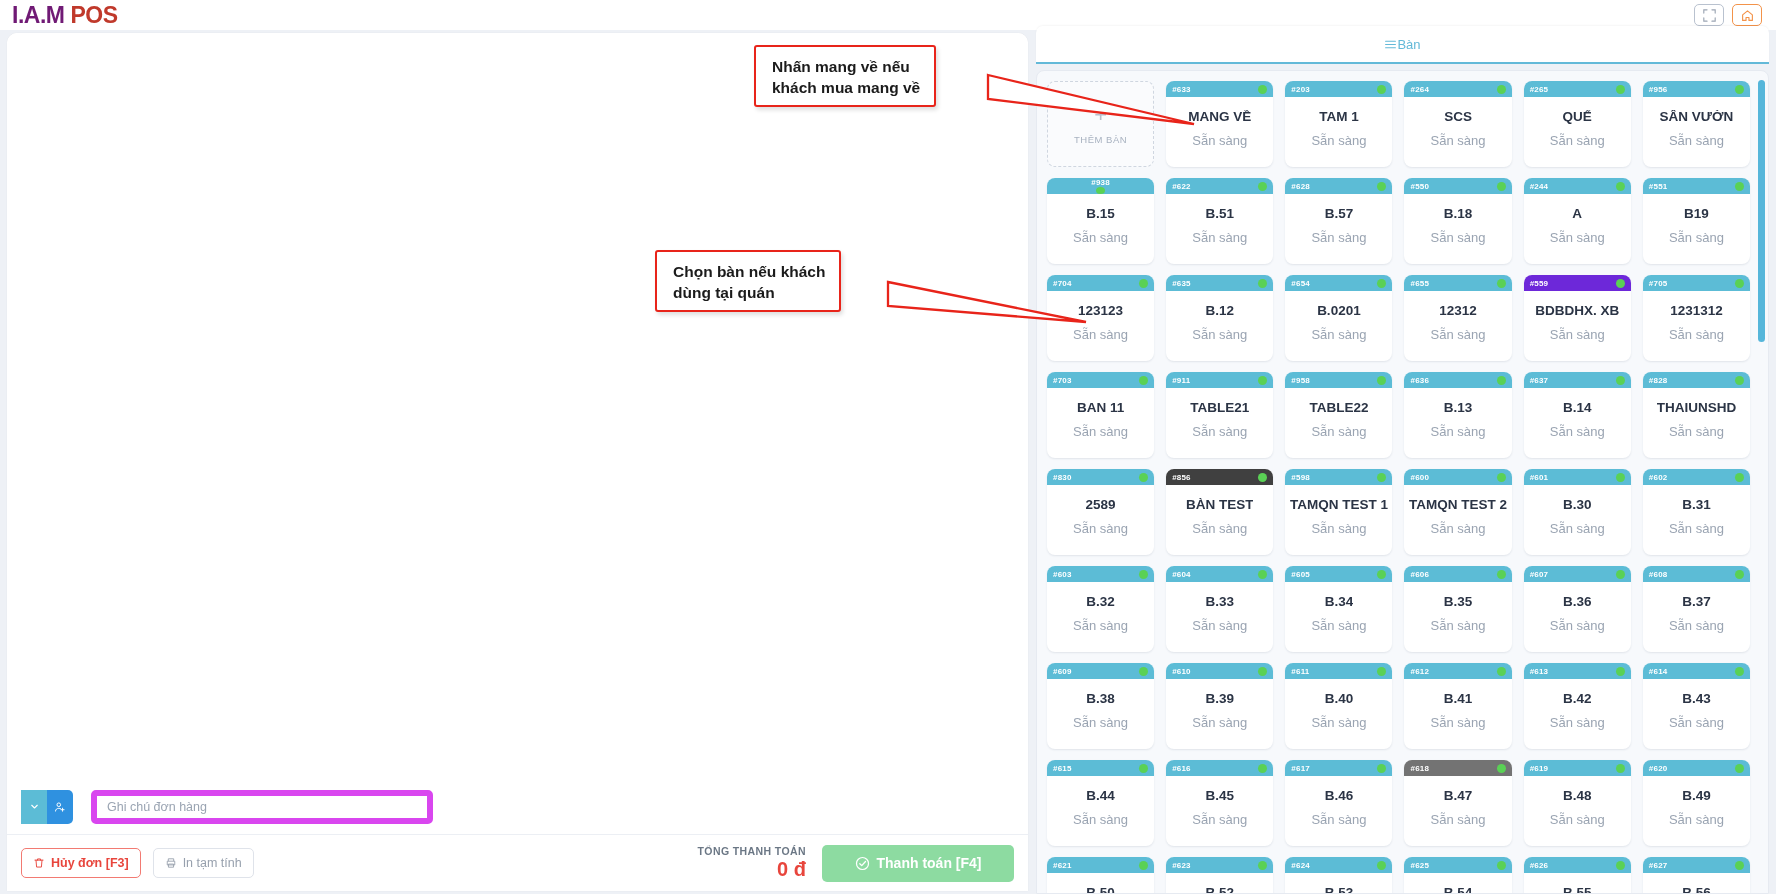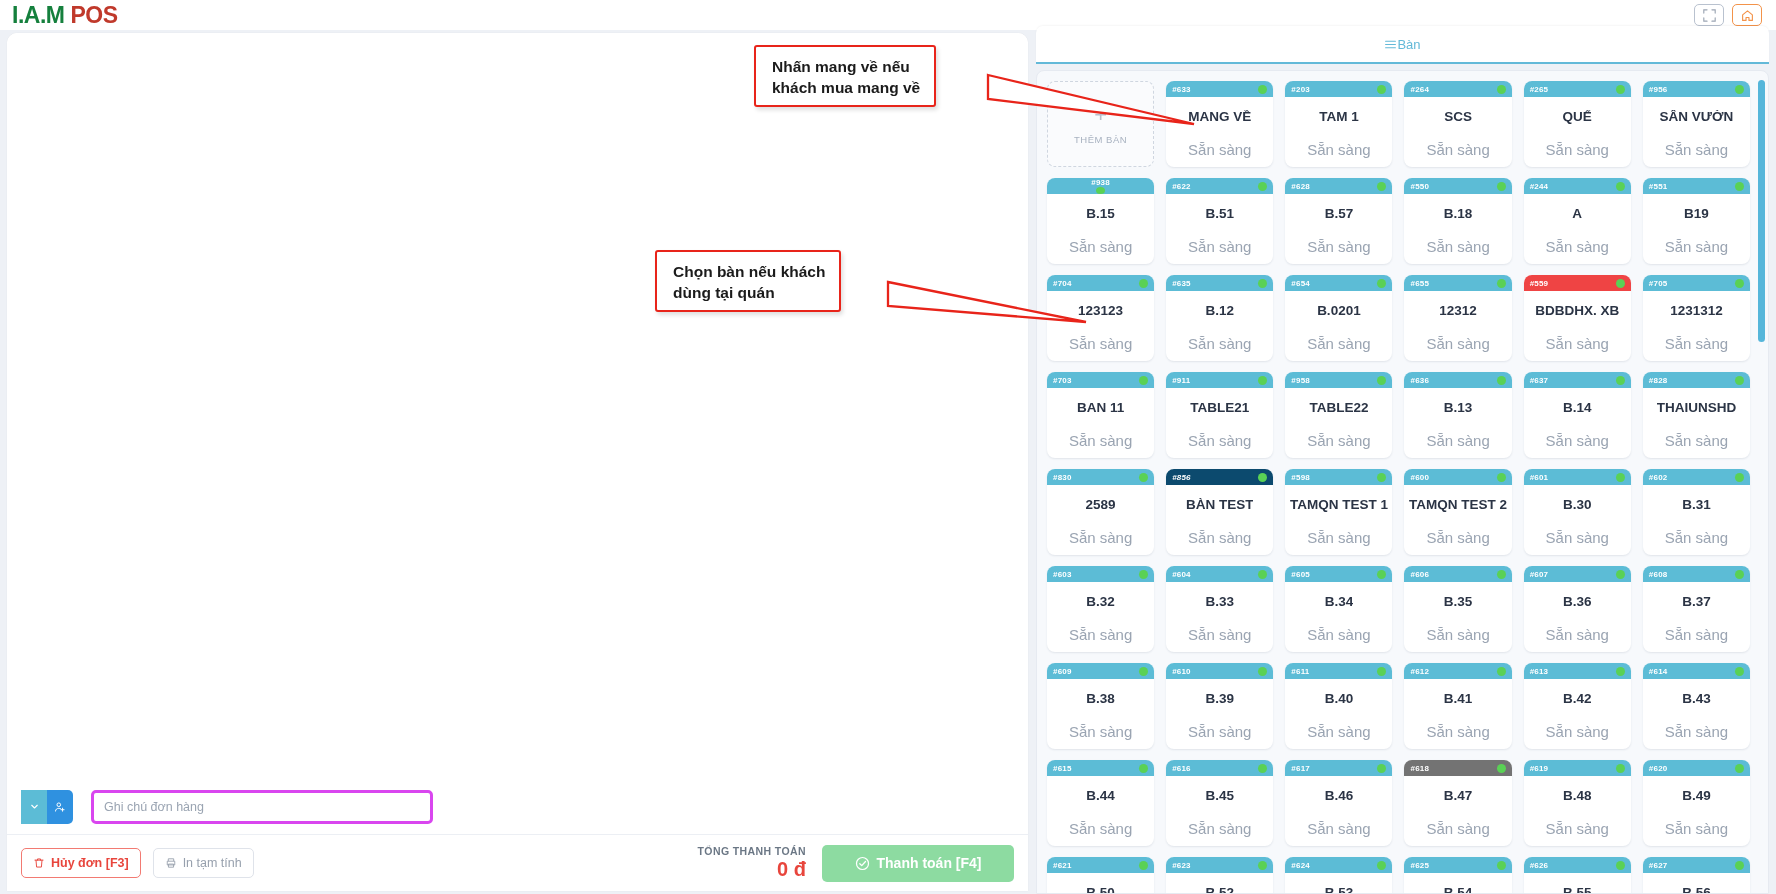--- a/index.html
+++ b/index.html
@@ -13,21 +13,21 @@
   
   .topbar {
     position: absolute; top: 0; left: 0; width: 1776px; height: 30px;
     background: #ffffff;
     display: flex; align-items: center; justify-content: space-between;
   }
   .logo {
     font-size: 23px; font-weight: bold; letter-spacing: -0.5px;
     padding-left: 12px; white-space: nowrap;
   }
-  .logo .iam { color: #15803d; }
+  .logo .iam { color: #701a75; }
   .logo .pos { color: #c0392b; margin-left: 6px; }
 
   .topbar-actions { display: flex; gap: 8px; padding-right: 14px; align-items: center; }
   .tb-btn {
     width: 30px; height: 22px; border-radius: 5px;
     display: flex; align-items: center; justify-content: center;
     background: #fff; cursor: pointer;
   }
   .tb-btn.gray { border: 1px solid #b9c2cf; }
   .tb-btn.orange { border: 1.5px solid #f3934a; }
@@ -72,21 +72,21 @@
   .price-field {
     position: relative; margin-left: 18px;
     width: 300px; height: 34px;
     border: 1px solid #e3e7ee; border-radius: 5px;
     display: flex; align-items: center; padding: 0 8px 0 10px;
   }
   .price-field .ph { color: #9aa4b2; font-size: 12.5px; flex: 1; }
   .mini-ic { color: #9aa4b2; font-size: 13px; padding: 0 5px; cursor: pointer; }
   .note-field {
     margin-left: 18px; width: 342px; height: 34px;
-    border: 3px solid #d946ef; border-radius: 5px;
+    border: 6px solid #d946ef; border-radius: 5px;
     display: flex; align-items: center; padding: 0 10px;
   }
   .note-field .ph { color: #9aa4b2; font-size: 12.5px; }
 
   .footer-row2 {
     display: flex; align-items: center; height: 56px; padding: 0 14px;
   }
   .btn-cancel {
     display: flex; align-items: center; gap: 6px;
     height: 30px; padding: 0 11px; border-radius: 5px;
@@ -162,21 +162,21 @@
   .tcard-dot { width: 9px; height: 9px; border-radius: 50%; background: #5ad155; }
   .tcard-body {
     flex: 1; display: flex; flex-direction: column; align-items: center;
     padding-top: 13px;
   }
   .tcard-name {
     font-size: 13.5px; font-weight: bold; color: #2b3445; line-height: 1.1;
     white-space: nowrap; overflow: hidden; text-overflow: clip; max-width: 112px;
     text-align: center;
   }
-  .tcard-status { font-size: 15px; color: #9aa4b2; margin-top: 16px; }
+  .tcard-status { font-size: 13px; color: #9aa4b2; margin-top: 8px; }
 
   .vscroll {
     position: absolute; right: 3px; top: 9px; width: 7px; height: 262px;
     background: #56b6da; border-radius: 4px;
   }
 
   
   .callout {
     position: absolute; background: #fff;
     border: 2.5px solid #e8241a; border-radius: 3px;
@@ -424,21 +424,21 @@
           <div class="tcard-head" style="background: rgb(92, 188, 214);">
             <span class="tcard-id">#655</span>
             <span class="tcard-dot" style="background: rgb(90, 209, 85);"></span>
           </div>
           <div class="tcard-body">
             <div class="tcard-name">12312</div>
             <div class="tcard-status">Sẵn sàng</div>
           </div>
         </div>
         <div class="tcard">
-          <div class="tcard-head" style="background: #ef4444;">
+          <div class="tcard-head" style="background: #6d28d9;">
             <span class="tcard-id">#559</span>
             <span class="tcard-dot" style="background: rgb(90, 209, 85);"></span>
           </div>
           <div class="tcard-body">
             <div class="tcard-name">BDBDHX. XB</div>
             <div class="tcard-status">Sẵn sàng</div>
           </div>
         </div>
         <div class="tcard">
           <div class="tcard-head" style="background: rgb(92, 188, 214);">
@@ -514,21 +514,21 @@
           <div class="tcard-head" style="background: rgb(92, 188, 214);">
             <span class="tcard-id">#830</span>
             <span class="tcard-dot" style="background: rgb(90, 209, 85);"></span>
           </div>
           <div class="tcard-body">
             <div class="tcard-name">2589</div>
             <div class="tcard-status">Sẵn sàng</div>
           </div>
         </div>
         <div class="tcard">
-          <div class="tcard-head" style="background: #0c4a6e; font-style: italic;">
+          <div class="tcard-head" style="background: #404040;">
             <span class="tcard-id">#856</span>
             <span class="tcard-dot" style="background: rgb(90, 209, 85);"></span>
           </div>
           <div class="tcard-body">
             <div class="tcard-name">BÀN TEST</div>
             <div class="tcard-status">Sẵn sàng</div>
           </div>
         </div>
         <div class="tcard">
           <div class="tcard-head" style="background: rgb(92, 188, 214);">

